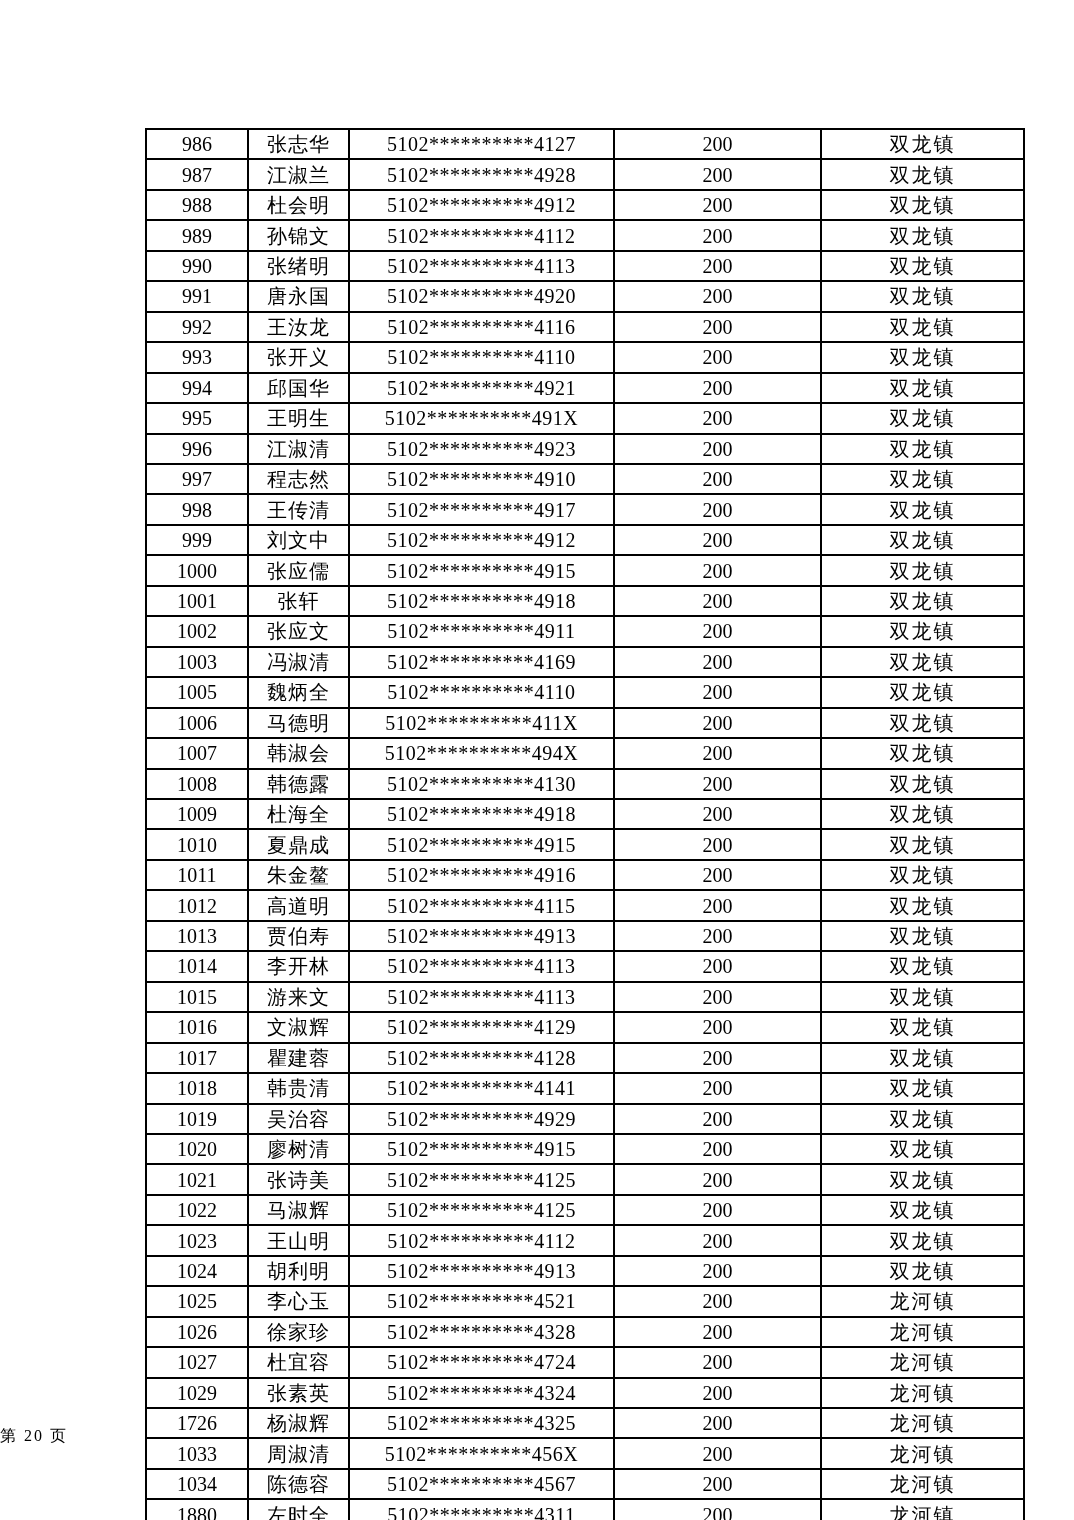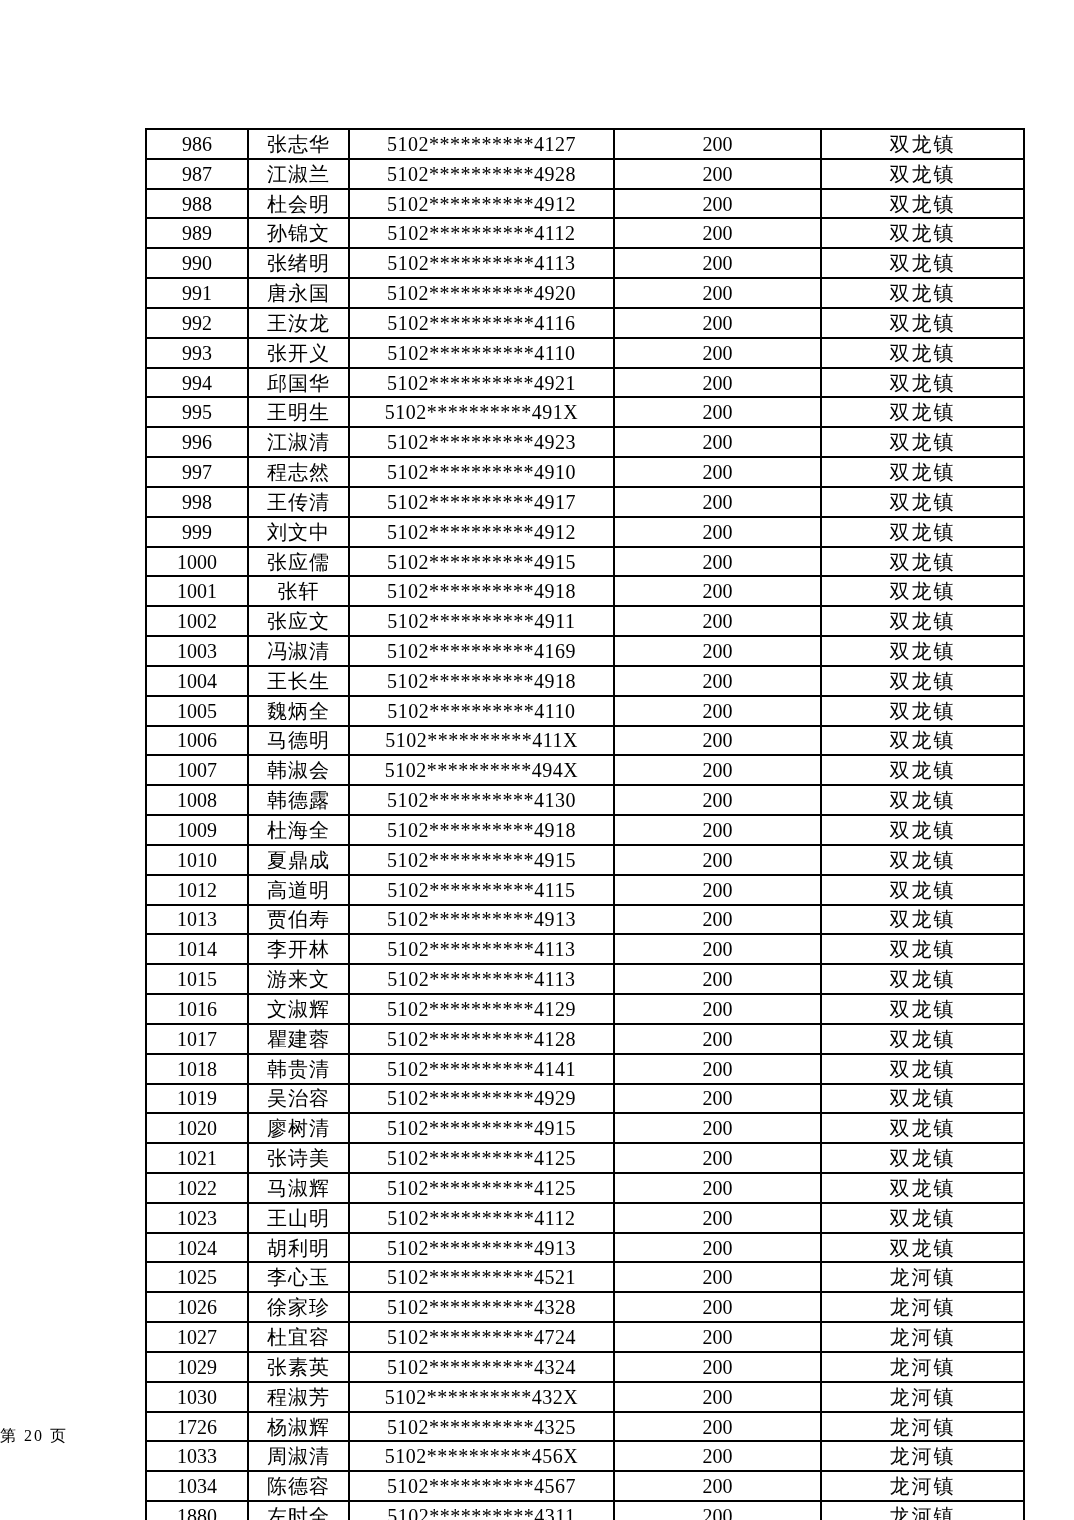--- a/index.html
+++ b/index.html
@@ -188,27 +188,20 @@
     <td class="c-town">双龙镇</td>
   </tr>
         <tr>
     <td class="c-no">1003</td>
     <td class="c-name">冯淑清</td>
     <td class="c-id">5102**********4169</td>
     <td class="c-amt">200</td>
     <td class="c-town">双龙镇</td>
   </tr>
         <tr>
-    <td class="c-no">1004</td>
-    <td class="c-name">王长生</td>
-    <td class="c-id">5102**********4918</td>
-    <td class="c-amt">200</td>
-    <td class="c-town">双龙镇</td>
-  </tr>
-        <tr>
     <td class="c-no">1005</td>
     <td class="c-name">魏炳全</td>
     <td class="c-id">5102**********4110</td>
     <td class="c-amt">200</td>
     <td class="c-town">双龙镇</td>
   </tr>
         <tr>
     <td class="c-no">1006</td>
     <td class="c-name">马德明</td>
     <td class="c-id">5102**********411X</td>
@@ -237,20 +230,27 @@
     <td class="c-town">双龙镇</td>
   </tr>
         <tr>
     <td class="c-no">1010</td>
     <td class="c-name">夏鼎成</td>
     <td class="c-id">5102**********4915</td>
     <td class="c-amt">200</td>
     <td class="c-town">双龙镇</td>
   </tr>
         <tr>
+    <td class="c-no">1011</td>
+    <td class="c-name">朱金鳌</td>
+    <td class="c-id">5102**********4916</td>
+    <td class="c-amt">200</td>
+    <td class="c-town">双龙镇</td>
+  </tr>
+        <tr>
     <td class="c-no">1012</td>
     <td class="c-name">高道明</td>
     <td class="c-id">5102**********4115</td>
     <td class="c-amt">200</td>
     <td class="c-town">双龙镇</td>
   </tr>
         <tr>
     <td class="c-no">1013</td>
     <td class="c-name">贾伯寿</td>
     <td class="c-id">5102**********4913</td>
@@ -352,27 +352,20 @@
     <td class="c-no">1027</td>
     <td class="c-name">杜宜容</td>
     <td class="c-id">5102**********4724</td>
     <td class="c-amt">200</td>
     <td class="c-town">龙河镇</td>
   </tr>
         <tr>
     <td class="c-no">1029</td>
     <td class="c-name">张素英</td>
     <td class="c-id">5102**********4324</td>
-    <td class="c-amt">200</td>
-    <td class="c-town">龙河镇</td>
-  </tr>
-        <tr>
-    <td class="c-no">1030</td>
-    <td class="c-name">程淑芳</td>
-    <td class="c-id">5102**********432X</td>
     <td class="c-amt">200</td>
     <td class="c-town">龙河镇</td>
   </tr>
         <tr>
     <td class="c-no">1726</td>
     <td class="c-name">杨淑辉</td>
     <td class="c-id">5102**********4325</td>
     <td class="c-amt">200</td>
     <td class="c-town">龙河镇</td>
   </tr>

